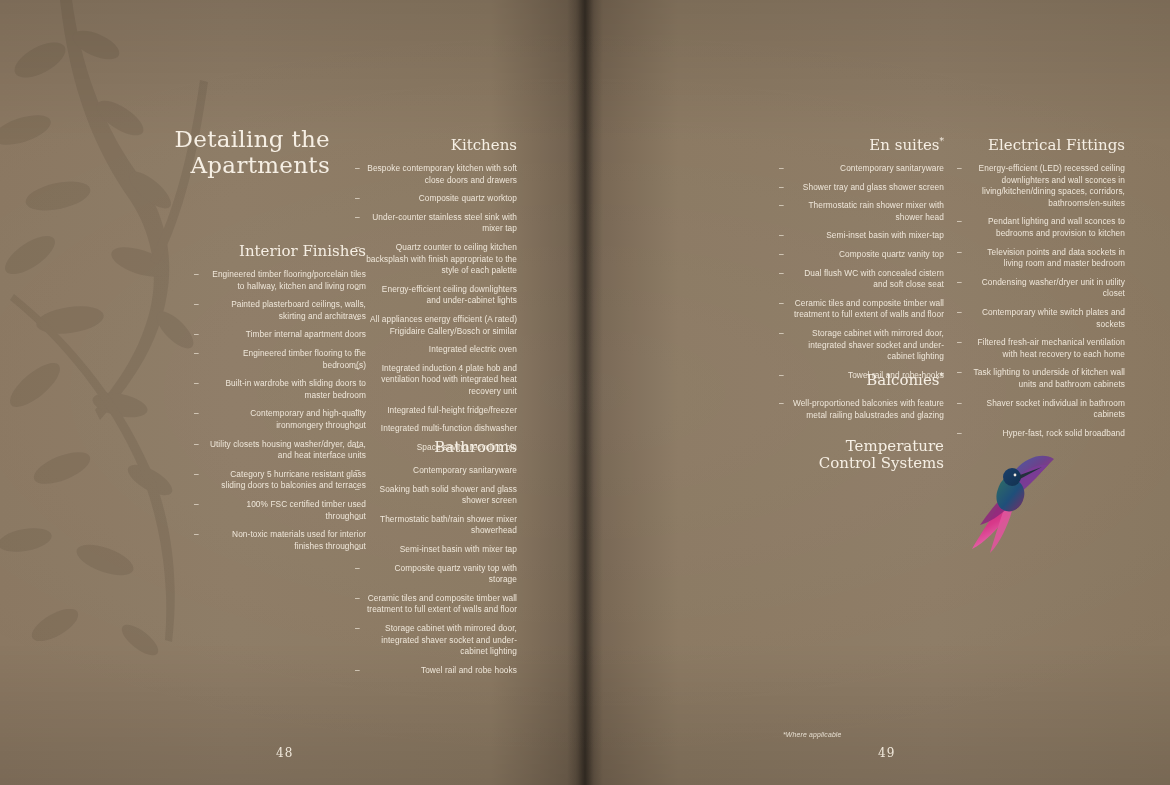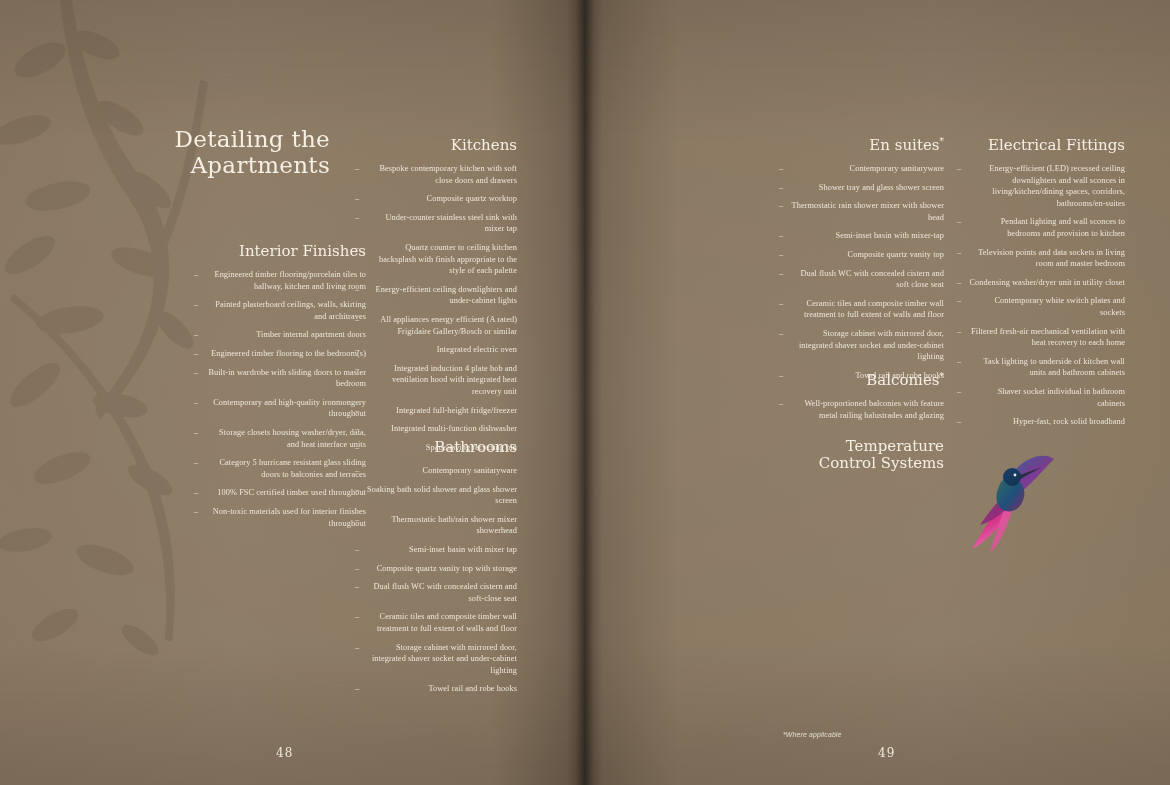--- a/index.html
+++ b/index.html
@@ -76,21 +76,20 @@
     padding: 0;
   }
   ul.bullets li {
     position: relative;
     padding-left: 11px;
     margin-bottom: 7px;
     font-size: 8.3px;
     line-height: 11.6px;
     color: #efe7da;
     letter-spacing: .08px;
-    font-family: Liberation Serif, serif;
   }
   ul.bullets li::before {
     content: "–";
     position: absolute;
     left: 0;
     top: 0;
     color: #efe7da;
   }
 
   
@@ -180,21 +179,21 @@
 
   <div class="col" id="col-interior">
     <h2 class="sec-title">Interior Finishes</h2>
     <ul class="bullets">
       <li>Engineered timber flooring/porcelain tiles to hallway, kitchen and living room</li>
       <li>Painted plasterboard ceilings, walls, skirting and architraves</li>
       <li>Timber internal apartment doors</li>
       <li>Engineered timber flooring to the bedroom(s)</li>
       <li>Built-in wardrobe with sliding doors to master bedroom</li>
       <li>Contemporary and high-quality ironmongery throughout</li>
-      <li>Storage closets housing washer/dryer, data, and heat interface units</li>
+      <li>Utility closets housing washer/dryer, data, and heat interface units</li>
       <li>Category 5 hurricane resistant glass sliding doors to balconies and terraces</li>
       <li>100% FSC certified timber used throughout</li>
       <li>Non-toxic materials used for interior finishes throughout</li>
     </ul>
   </div>
 
   <div class="col" id="col-kitchens">
     <h2 class="sec-title">Kitchens</h2>
     <ul class="bullets">
       <li>Bespoke contemporary kitchen with soft close doors and drawers</li>
@@ -212,21 +211,20 @@
   </div>
 
   <div class="col" id="col-bathrooms">
     <h2 class="sec-title">Bathrooms</h2>
     <ul class="bullets">
       <li>Contemporary sanitaryware</li>
       <li>Soaking bath solid shower and glass shower screen</li>
       <li>Thermostatic bath/rain shower mixer showerhead</li>
       <li>Semi-inset basin with mixer tap</li>
       <li>Composite quartz vanity top with storage</li>
-      <li>Dual flush WC with concealed cistern and soft-close seat</li>
       <li>Ceramic tiles and composite timber wall treatment to full extent of walls and floor</li>
       <li>Storage cabinet with mirrored door, integrated shaver socket and under-cabinet lighting</li>
       <li>Towel rail and robe hooks</li>
     </ul>
   </div>
 
   <div class="page-num" id="page-num-left">48</div>
 
   <div class="col" id="col-ensuites">
     <h2 class="sec-title"><span>En suites</span><span class="asterisk">*</span></h2>

